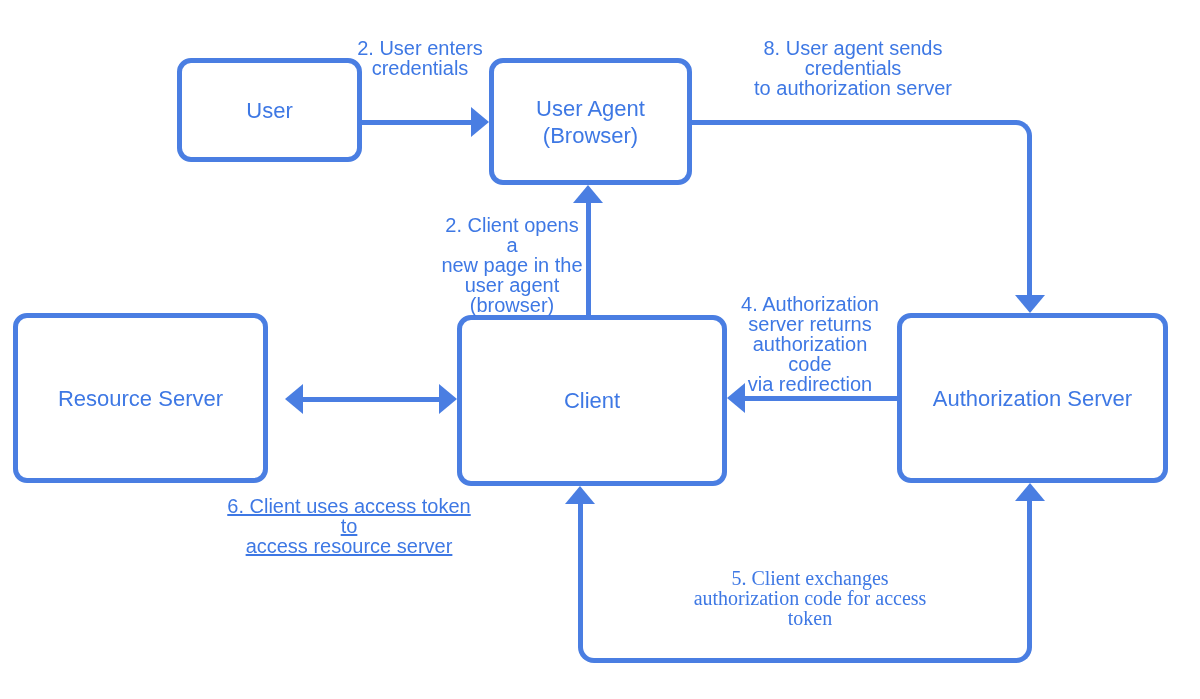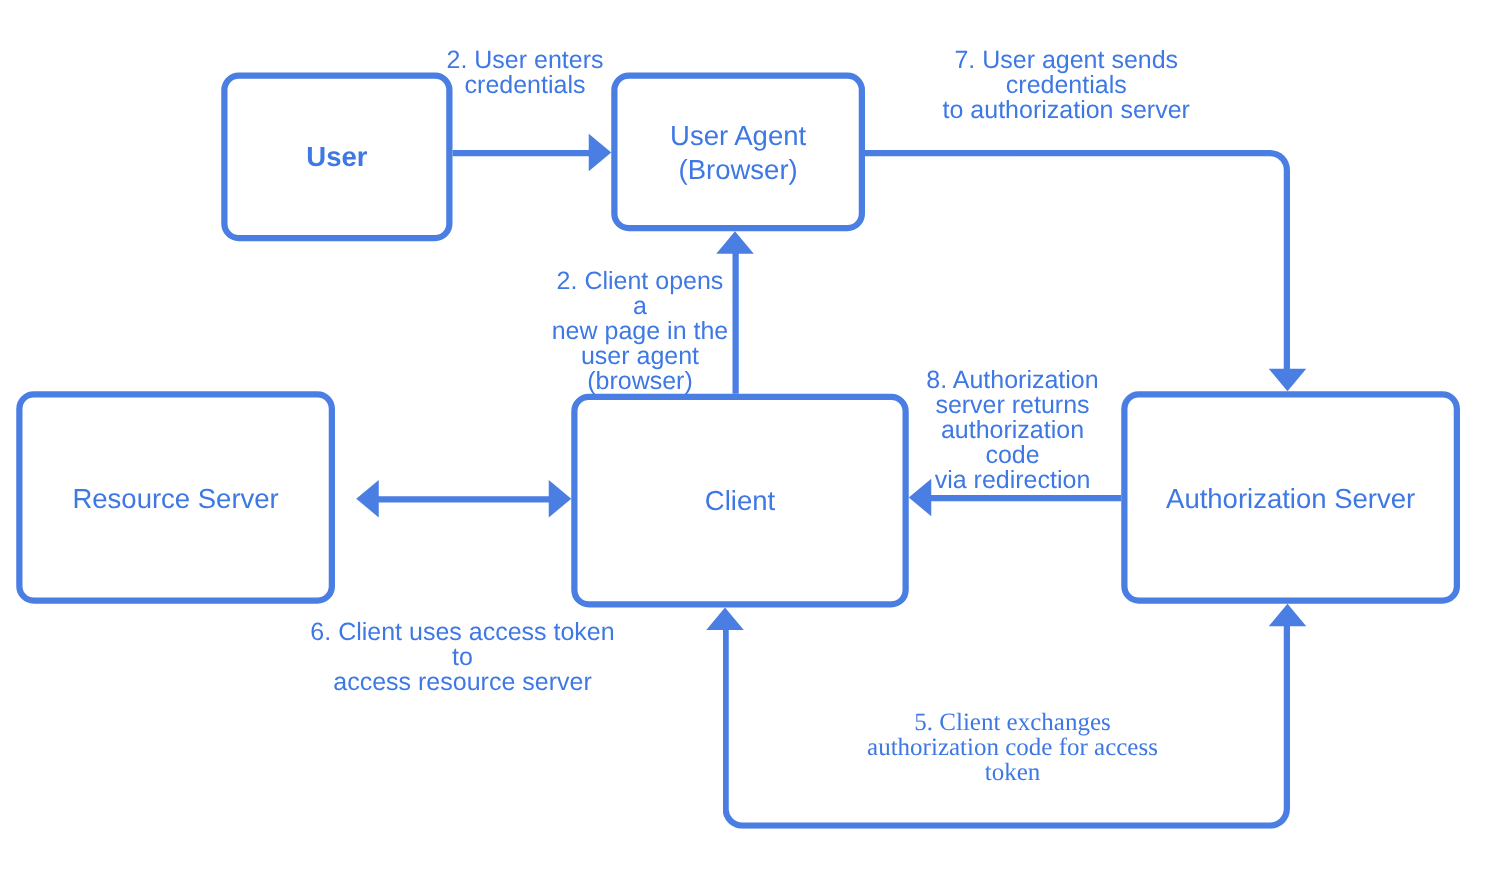--- a/index.html
+++ b/index.html
@@ -27,21 +27,21 @@
     align-items: center;
     justify-content: center;
   }
   .node span {
     color: var(--text);
     font-size: 22px;
     line-height: 27px;
     text-align: center;
     white-space: pre-line;
   }
-  #node-user            { left: 177px; top: 58px;  width: 185px; height: 135px; font-weight: bold; }
+  #node-user            { left: 177px; top: 58px;  width: 185px; height: 104px; }
   #node-user-agent      { left: 489px; top: 58px;  width: 203px; height: 127px; }
   #node-resource-server { left: 13px;  top: 313px; width: 255px; height: 170px; }
   #node-client          { left: 457px; top: 315px; width: 270px; height: 171px; }
   #node-auth-server     { left: 897px; top: 313px; width: 271px; height: 170px; }
 
   
   .line { position: absolute; background: var(--stroke); }
   #edge1-line { left: 586px; top: 198px; width: 5px;  height: 117px; }
   #edge2-line { left: 362px; top: 120px; width: 112px; height: 5px; }
   #edge4-line { left: 742px; top: 396px; width: 155px; height: 5px; }
@@ -91,21 +91,21 @@
     font-size: 20px;
     line-height: 20px;
     text-align: center;
     white-space: pre-line;
   }
   #label1 { left: 437px; top: 215px; width: 150px; }
   #label2 { left: 350px; top: 38px;  width: 140px; }
   #label3 { left: 718px; top: 38px;  width: 270px; }
   #label4 { left: 730px; top: 294px; width: 160px; }
   #label5 { left: 685px; top: 568px; width: 250px; font-family: Liberation Serif, serif; }
-  #label6 { left: 245px; top: 496px; width: 250px; }
+  #label6 { left: 224px; top: 496px; width: 250px; text-decoration: underline; }
 </style>
 </head>
 <body>
 
 <div class="canvas">
 
   <div class="node" id="node-user">
     <span>User</span>
   </div>
   <div class="node" id="node-user-agent">
@@ -141,23 +141,23 @@
   <div class="line" id="edge6-line"></div>
   <div class="ah ah-left" id="edge6-ahl"></div>
   <div class="ah ah-right" id="edge6-ahr"></div>
 
   <div class="label" id="label1">2. Client opens a
 new page in the
 user agent
 (browser)</div>
   <div class="label" id="label2">2. User enters
 credentials</div>
-  <div class="label" id="label3">7. User agent sends credentials
+  <div class="label" id="label3">8. User agent sends credentials
 to authorization server</div>
-  <div class="label" id="label4">8. Authorization
+  <div class="label" id="label4">4. Authorization
 server returns
 authorization code
 via redirection</div>
   <div class="label" id="label5">5. Client exchanges
 authorization code for access
 token</div>
   <div class="label" id="label6">6. Client uses access token to
 access resource server</div>
 
 </div>

